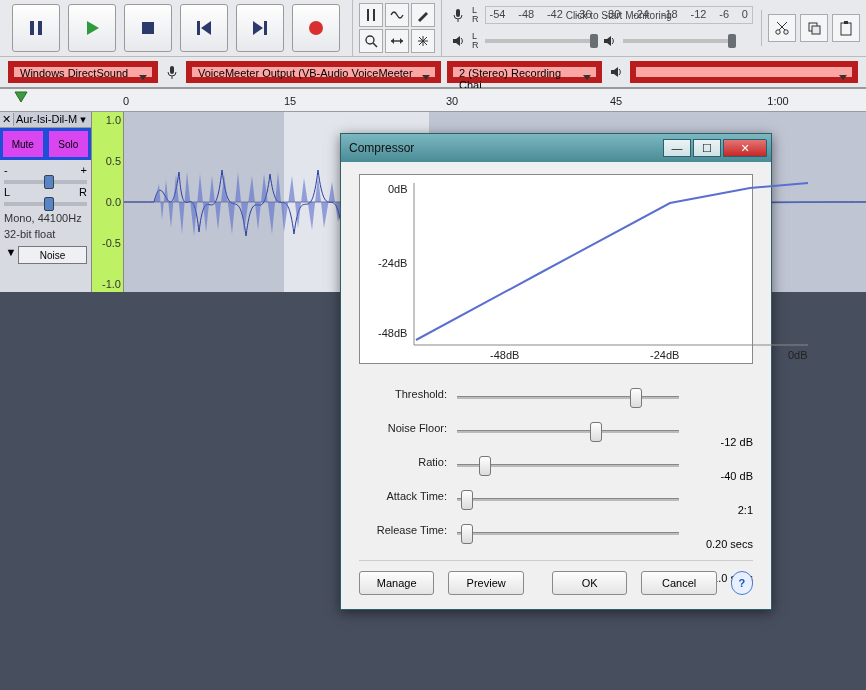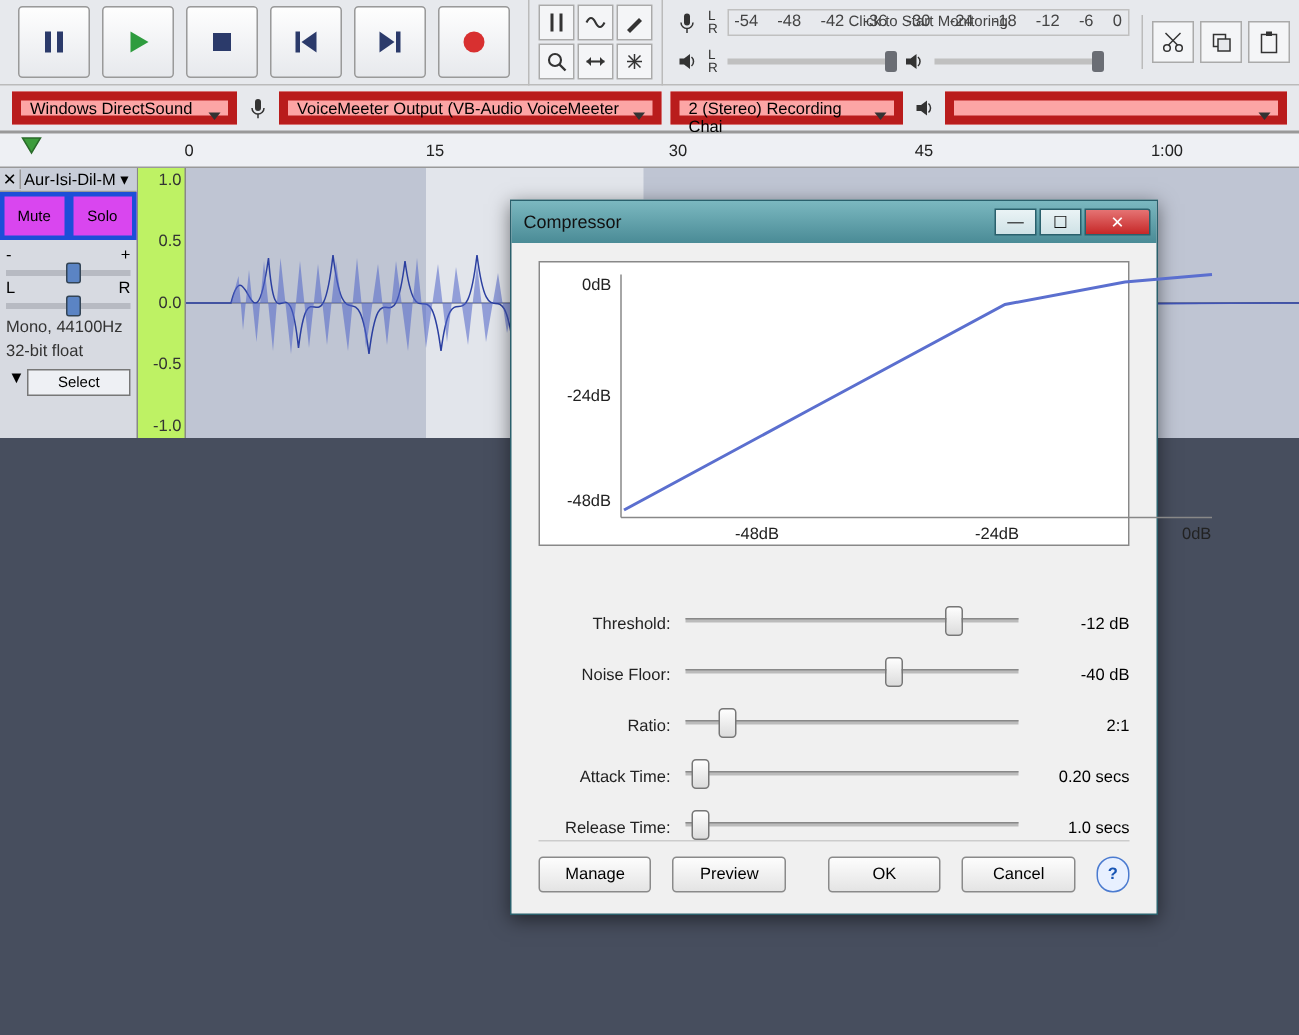--- a/index.html
+++ b/index.html
@@ -62,21 +62,21 @@
 
 
 .dialog { position:absolute; left:340px; top:133px; width:432px; background:#f0f0f0; border:1px solid #2a606c; box-shadow:0 3px 12px rgba(0,0,0,0.5);}
 .titlebar { height:28px; background:linear-gradient(#7bb8c0,#4a8b96); display:flex; align-items:center; padding:0 4px 0 8px; color:#111; }
 .titlebar .t { flex:1; font-size:12px;}
 .titlebar .wbtn{ width:28px; height:18px; margin-left:2px; background:linear-gradient(#eaf3f5,#cfe2e6); border:1px solid #2a606c; display:flex;align-items:center;justify-content:center; cursor:pointer; font-size:11px;}
 .titlebar .wbtn.close{ background:linear-gradient(#e57373,#c62828); color:#fff; width:44px; border-radius:0 2px 0 0;}
 .dialog-body { padding:12px 18px 14px; }
 .chart-wrap{ background:#fff; border:1px solid #888; height:190px; margin-bottom:24px; position:relative;}
 .chart-wrap svg{position:absolute;top:0;left:0;}
-.param-row{ display:flex; align-items:flex-end; height:34px; gap:10px;}
+.param-row{ display:flex; align-items:flex-start; height:34px; gap:10px;}
 .param-row .plabel{ width:88px; text-align:right; font-size:11px; color:#222;}
 .param-row .pslider{ flex:1; height:18px; position:relative;}
 .param-row .pslider .trk{position:absolute;top:8px;left:0;right:0;height:3px;background:#bbb;border-top:1px solid #888;}
 .param-row .pslider .thm{position:absolute;top:0;width:12px;height:20px;background:linear-gradient(#fefefe,#dcdcdc);border:1px solid #777;border-radius:3px;cursor:pointer;}
 .param-row .pval{ width:64px; text-align:right; font-size:11px;margin-top:48px;}
 .cb-row{display:flex; gap:28px; padding:8px 0 10px 12px; align-items:center;}
 .cb-row label{display:flex;align-items:center;gap:5px;font-size:11px;}
 .cb-row input{width:13px;height:13px;}
 .hr{height:1px;background:#ccc;margin:2px 0 10px;}
 .btn-row{display:flex; gap:14px; align-items:center;}
@@ -308,21 +308,21 @@
           <span>R</span>
         </div>
       <div class="gain-track">
           <div class="th"></div>
         </div>
     </div>
     <div class="info">Mono, 44100Hz</div>
     <div class="info">32-bit float</div>
     <div class="selbtn">
       <span style="width:14px;text-align:center">▼</span>
-      <button>Select</button>
+      <button>Noise</button>
     </div>
   </div>
   <div class="db-scale" id="db-scale">
       <div>1.0</div>
       <div>0.5</div>
       <div>0.0</div>
       <div>-0.5</div>
       <div>-1.0</div>
     </div>
   <div class="wave">

